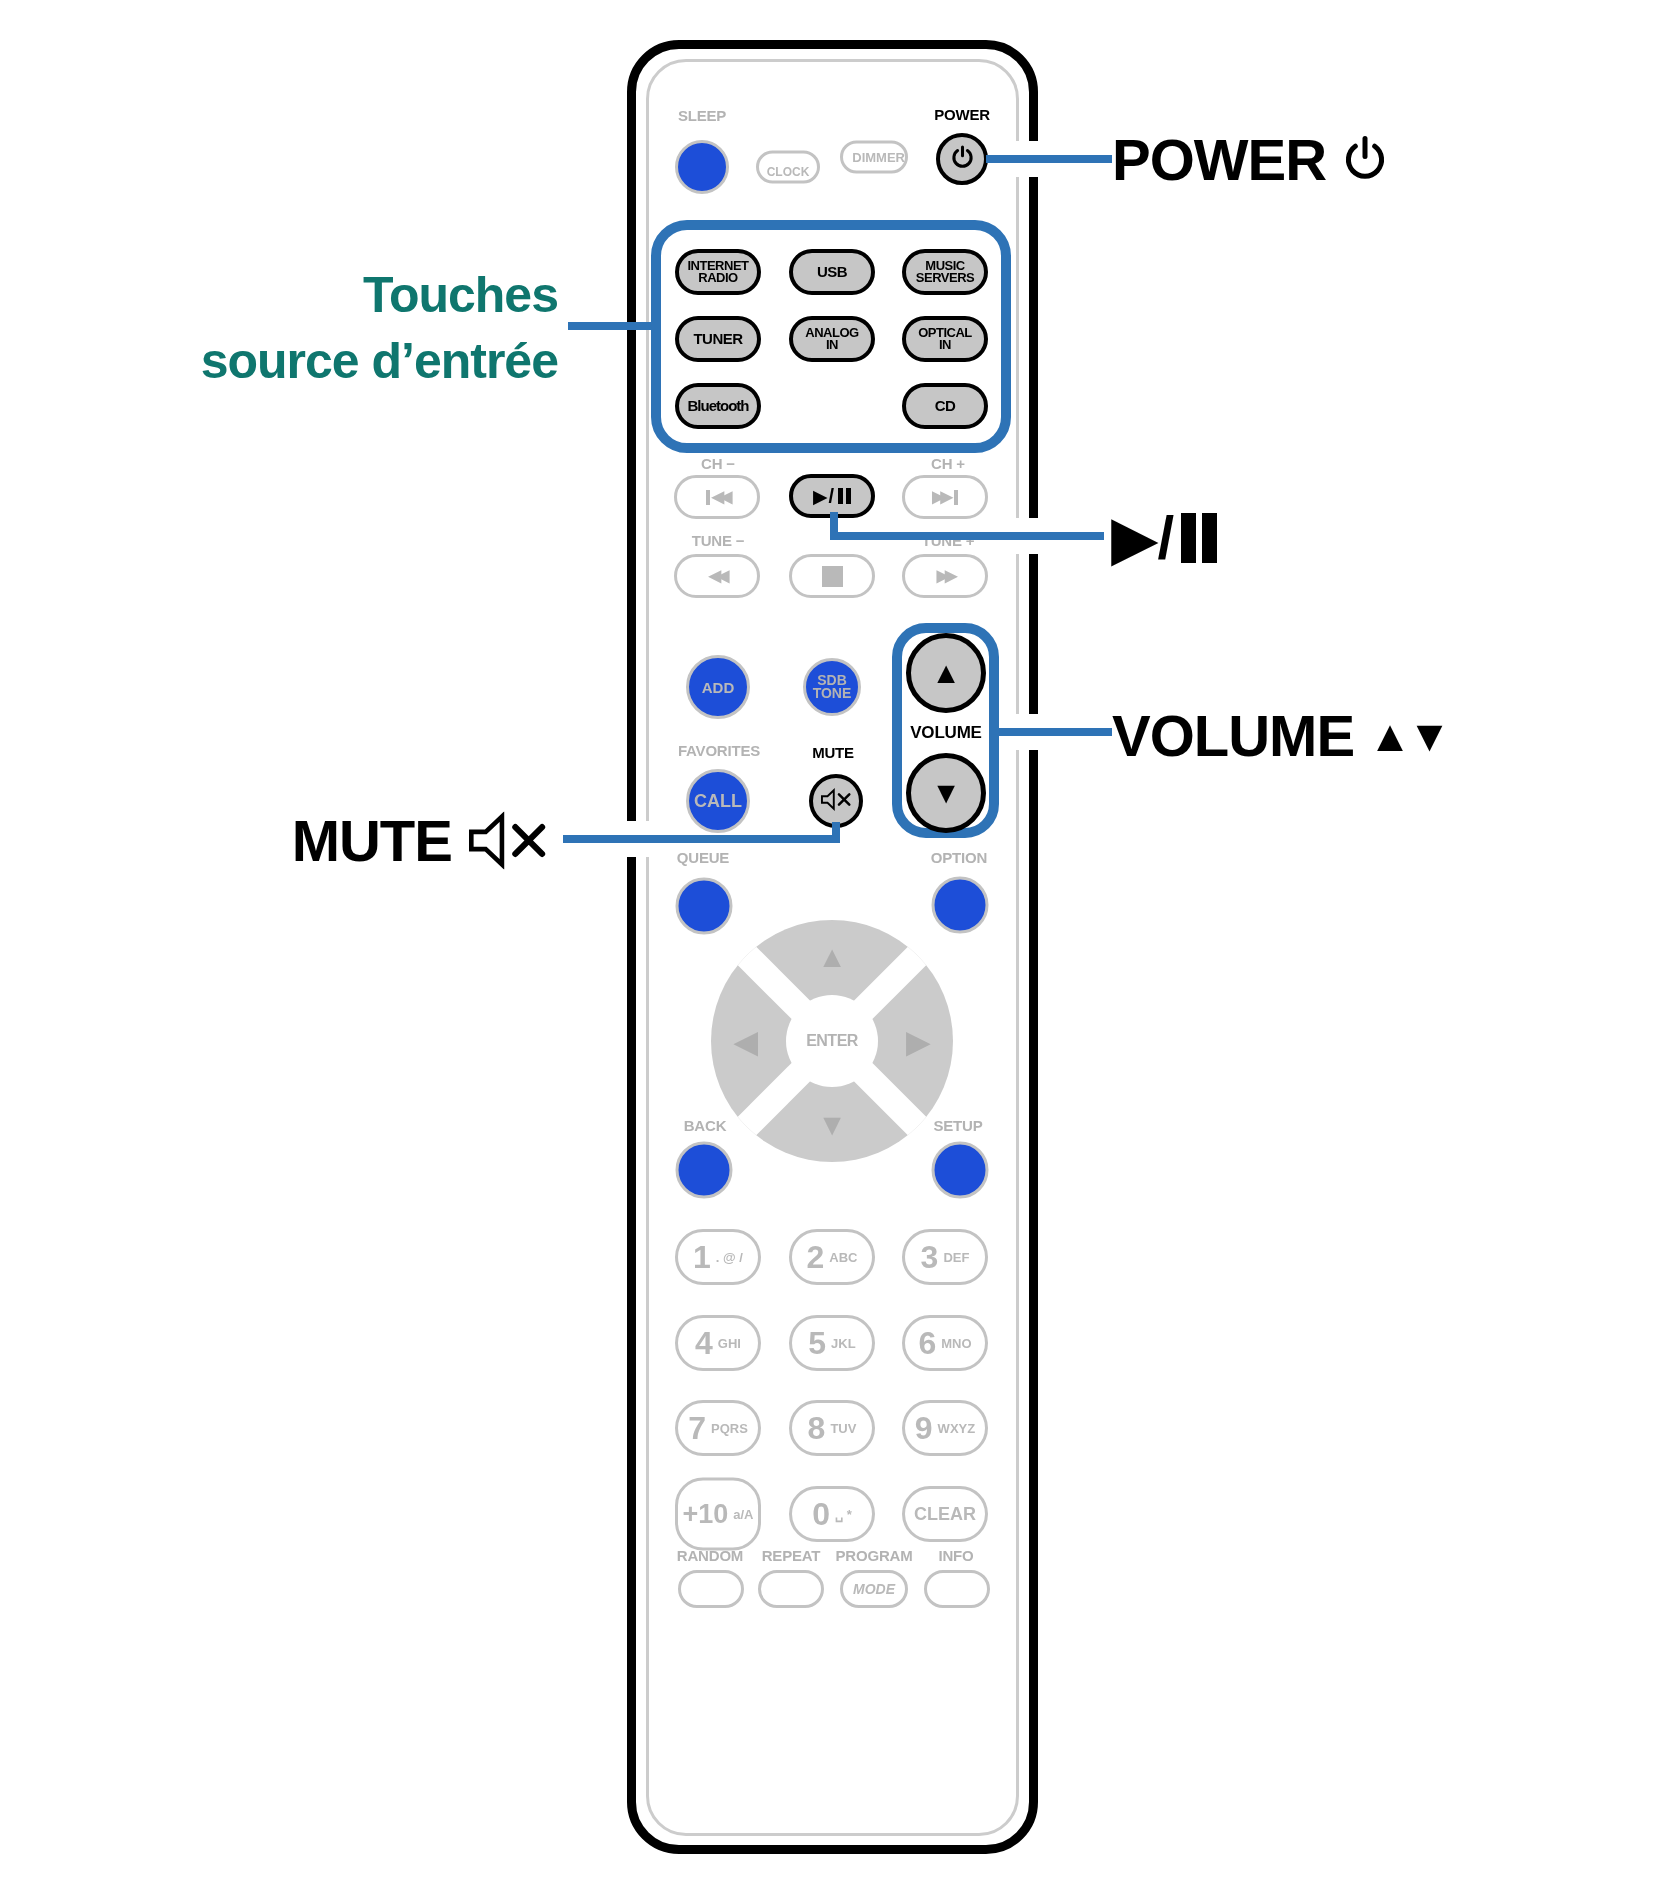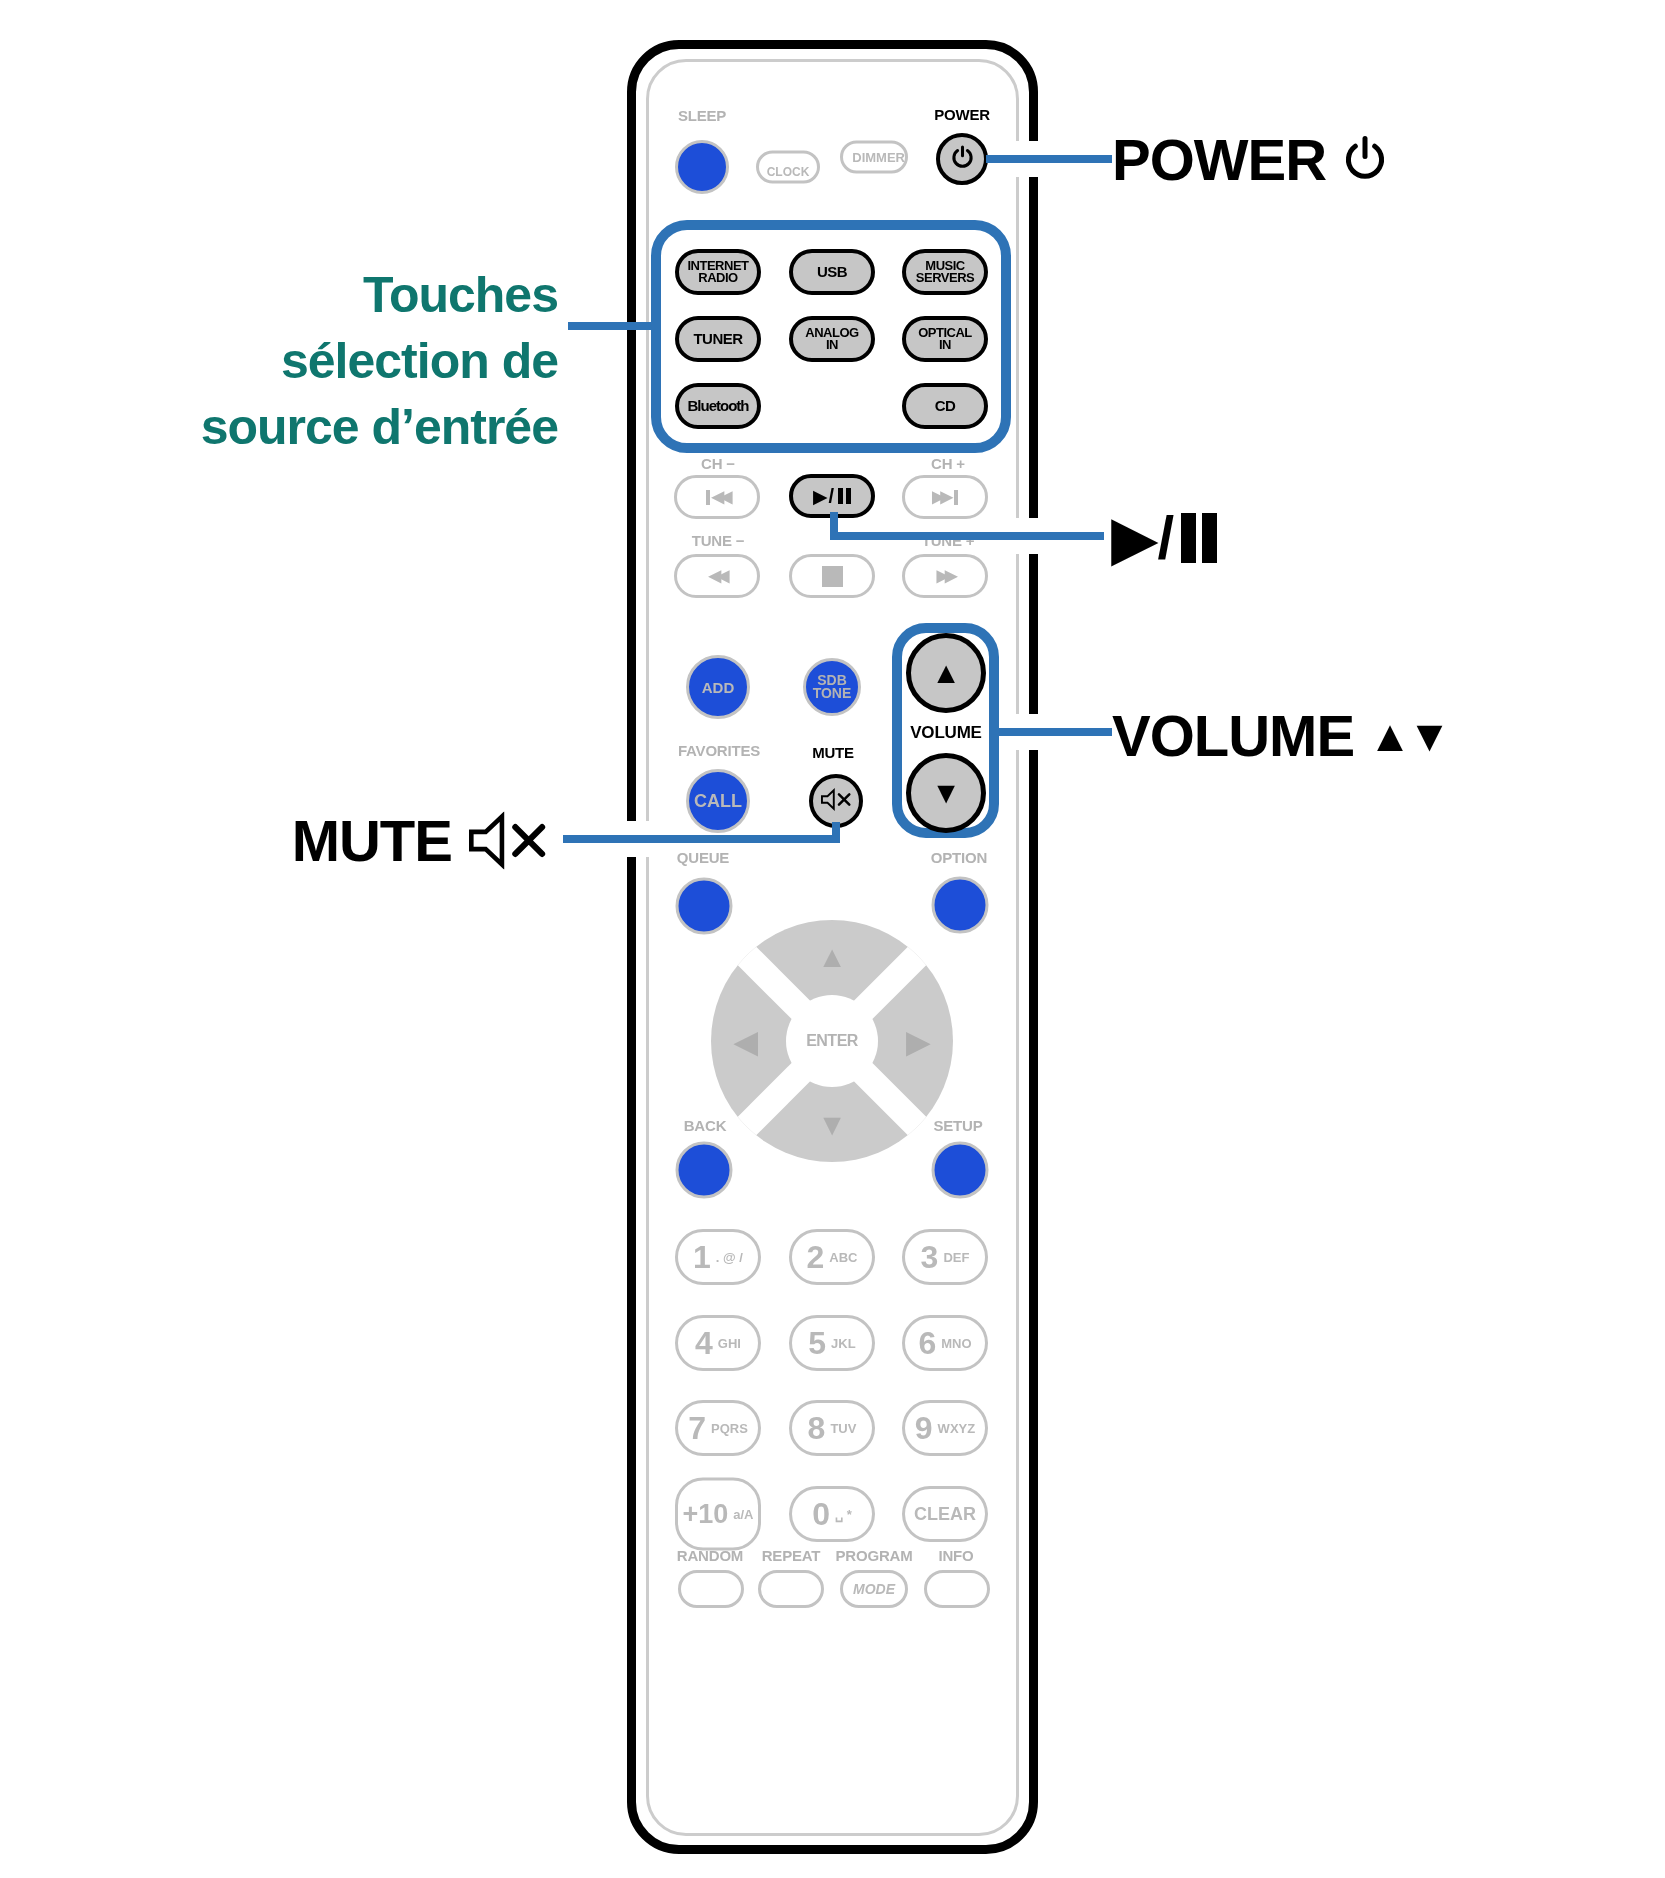--- a/index.html
+++ b/index.html
@@ -315,17 +315,16 @@
     <span style="margin-left:12px;display:flex;">
       <svg width="88" height="58" viewBox="0 0 46 30">
           <path d="M4 10.5 h7.5 l8.5 -8 v25 l-8.5 -8 h-7.5 z" stroke="#000" stroke-width="2.4" fill="none"></path>
           <path d="M27 8 L41 22 M41 8 L27 22" stroke="#000" stroke-width="3.2" fill="none" stroke-linecap="round"></path>
         </svg>
     </span>
   </div>
 
   <div id="source-annot">
     <div>Touches</div>
-    <div>sélection de</div>
     <div>source d’entrée</div>
   </div>
 
 </div>
 
 </body></html>

